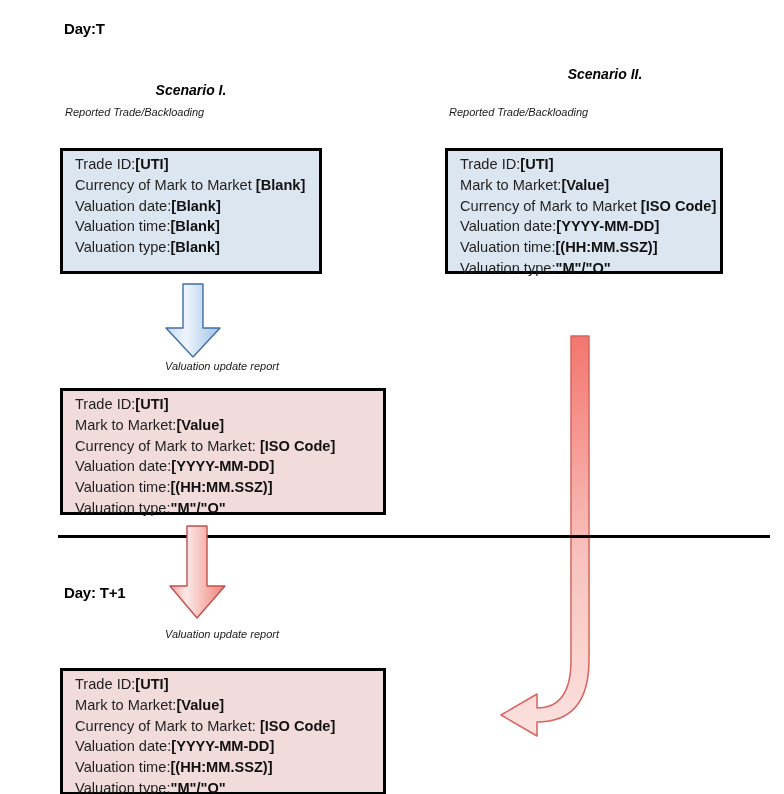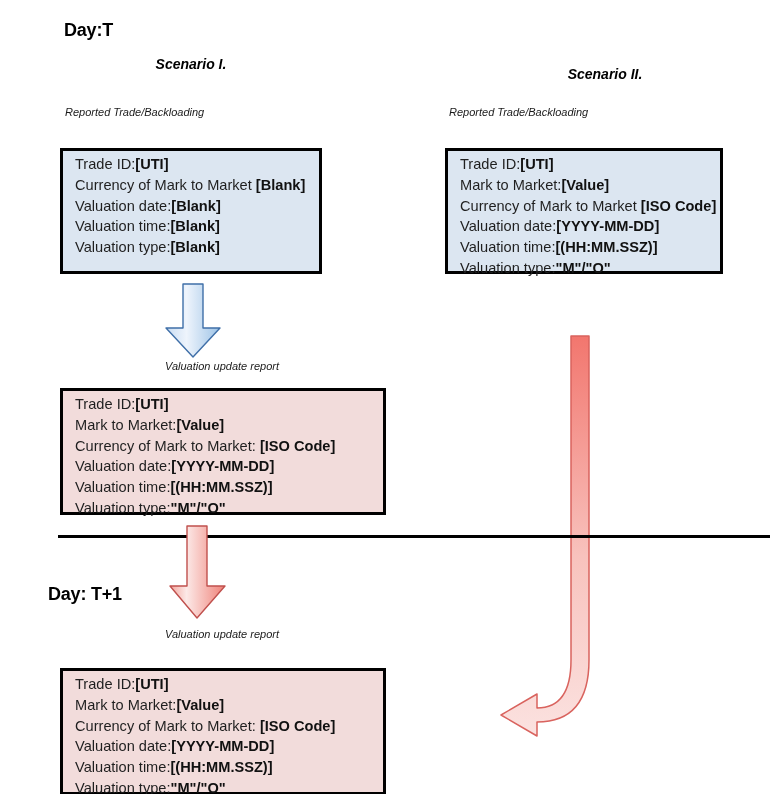--- a/index.html
+++ b/index.html
@@ -17,21 +17,21 @@
     width: 784px;
     height: 794px;
     overflow: hidden;
     background: #ffffff;
   }
 
   
   .day-label {
     position: absolute;
     font-weight: bold;
-    font-size: 18px;
+    font-size: 15px;
     letter-spacing: -0.2px;
     color: #000000;
     white-space: nowrap;
   }
   .scenario-label {
     position: absolute;
     font-style: italic;
     font-weight: bold;
     font-size: 14px;
     color: #000000;
@@ -88,21 +88,21 @@
     overflow: visible;
   }
 </style>
 </head>
 <body>
 
 <div id="canvas">
 
   <div class="day-label" style="left:64px; top:20px;">Day:T</div>
 
-  <div class="scenario-label" style="left:60px; top:56px; width:262px;">Scenario I.</div>
+  <div class="scenario-label" style="left:60px; top:82px; width:262px;">Scenario I.</div>
 
   <div class="caption" style="left:65px; top:106px;">Reported Trade/Backloading</div>
 
   <div class="record-box blue" style="left:60px; top:148px; width:262px; height:126px;">
     <div class="record-row">
       <span class="field">Trade ID:</span><span class="value">[UTI]</span>
     </div>
     <div class="record-row">
       <span class="field">Currency of Mark to Market </span><span class="value">[Blank]</span>
     </div>
@@ -210,21 +210,21 @@
         <stop offset="0%" stop-color="#f3a59d"></stop>
         <stop offset="30%" stop-color="#fce9e7"></stop>
         <stop offset="100%" stop-color="#ef8178"></stop>
       </linearGradient>
     </defs>
     <g transform="translate(12,2)">
       <polygon points="17,0 37,0 37,60 55,60 27,92 0,60 17,60" fill="url(#pinkArrowGrad)" stroke="#c0504d" stroke-width="1.4" stroke-linejoin="round"></polygon>
     </g>
   </svg>
 
-  <div class="day-label" style="left:48px; top:584px;">Day: T+1</div>
+  <div class="day-label" style="left:64px; top:584px;">Day: T+1</div>
 
   <div class="caption centered" style="left:92px; top:628px; width:260px;">Valuation update report</div>
 
   <div class="record-box pink" style="left:60px; top:668px; width:326px; height:127px;">
     <div class="record-row">
       <span class="field">Trade ID:</span><span class="value">[UTI]</span>
     </div>
     <div class="record-row">
       <span class="field">Mark to Market:</span><span class="value">[Value]</span>
     </div>

